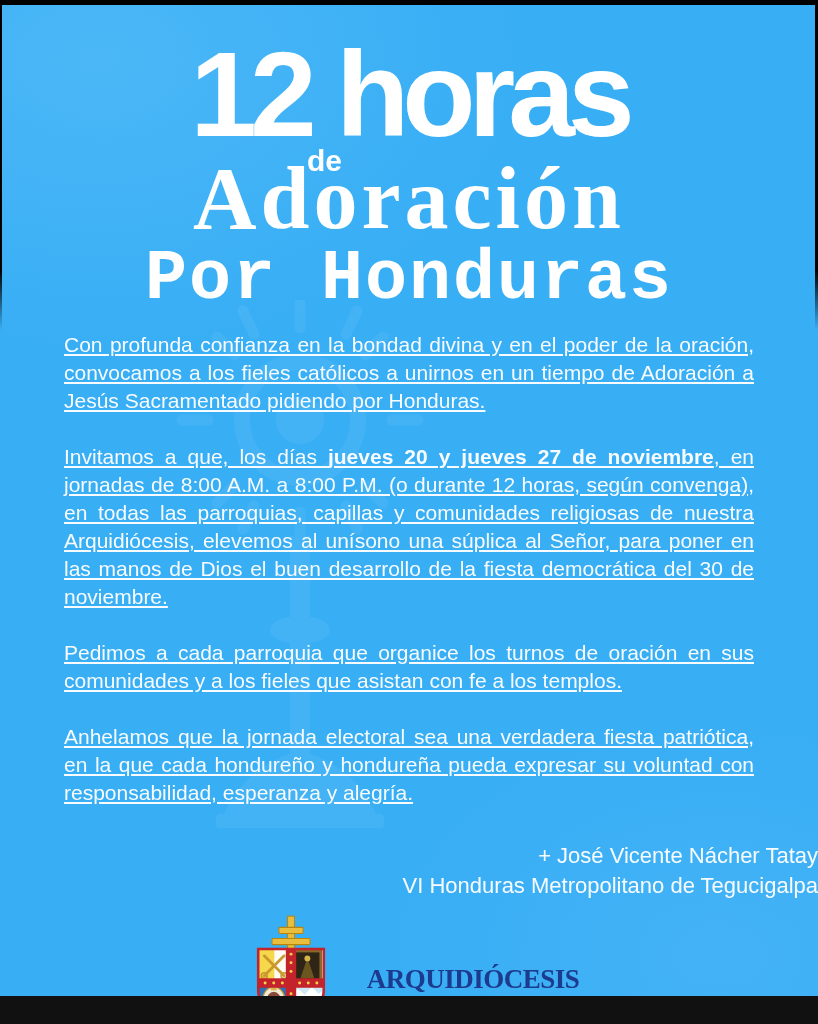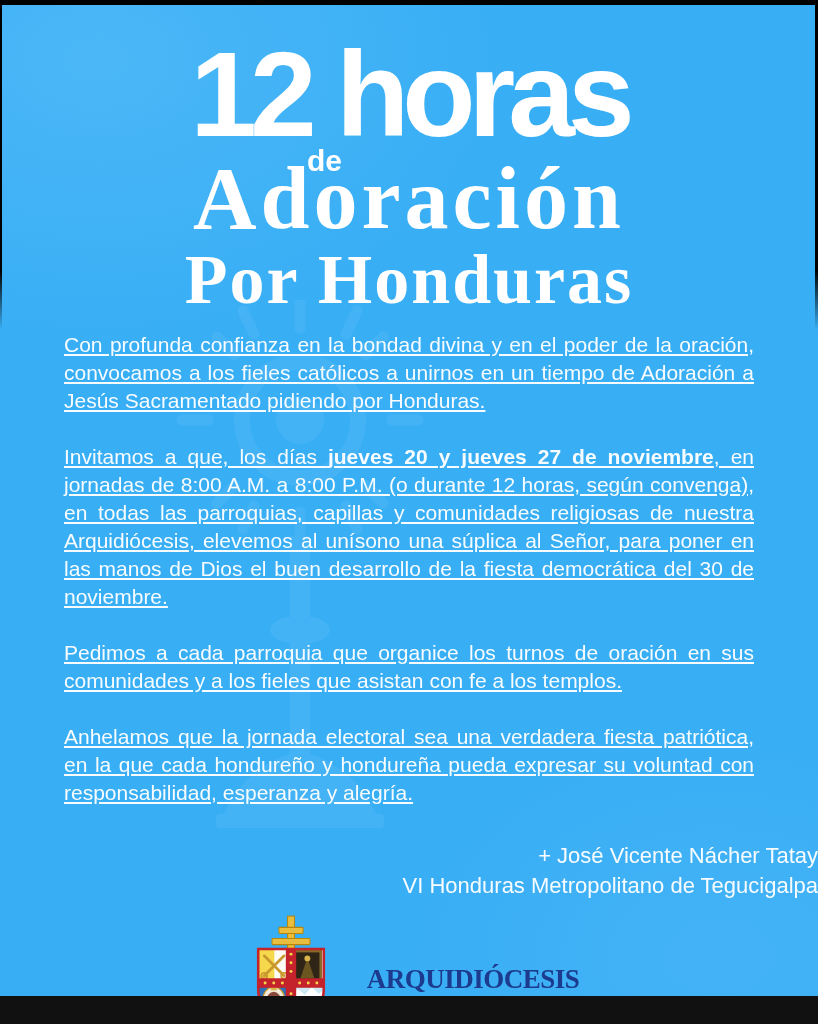--- a/index.html
+++ b/index.html
@@ -32,21 +32,21 @@
   .t2-wrap{position:relative;margin-top:-8px;}
   .t-de{
     position:absolute;top:-12px;left:50%;transform:translateX(-102px);
     font-size:30px;font-weight:bold;letter-spacing:0;color:#fff;
   }
   .t2{
     font-family:"Liberation Serif", serif;font-weight:bold;
     font-size:88px;line-height:.94;letter-spacing:4px;color:#fff;margin-top:12px;
   }
   .t3{
-    font-family:Liberation Serif, serif;font-weight:bold;
+    font-family:Liberation Mono, monospace;font-weight:bold;
     font-size:70px;line-height:1;letter-spacing:2px;margin-top:4px;color:#fff;
   }
   
   .content{
     margin-top:16px;
     padding:0 64px;
     font-size:21px;line-height:28px;
     text-align:justify;
     color:#F8FCFF;
     text-decoration:underline;

